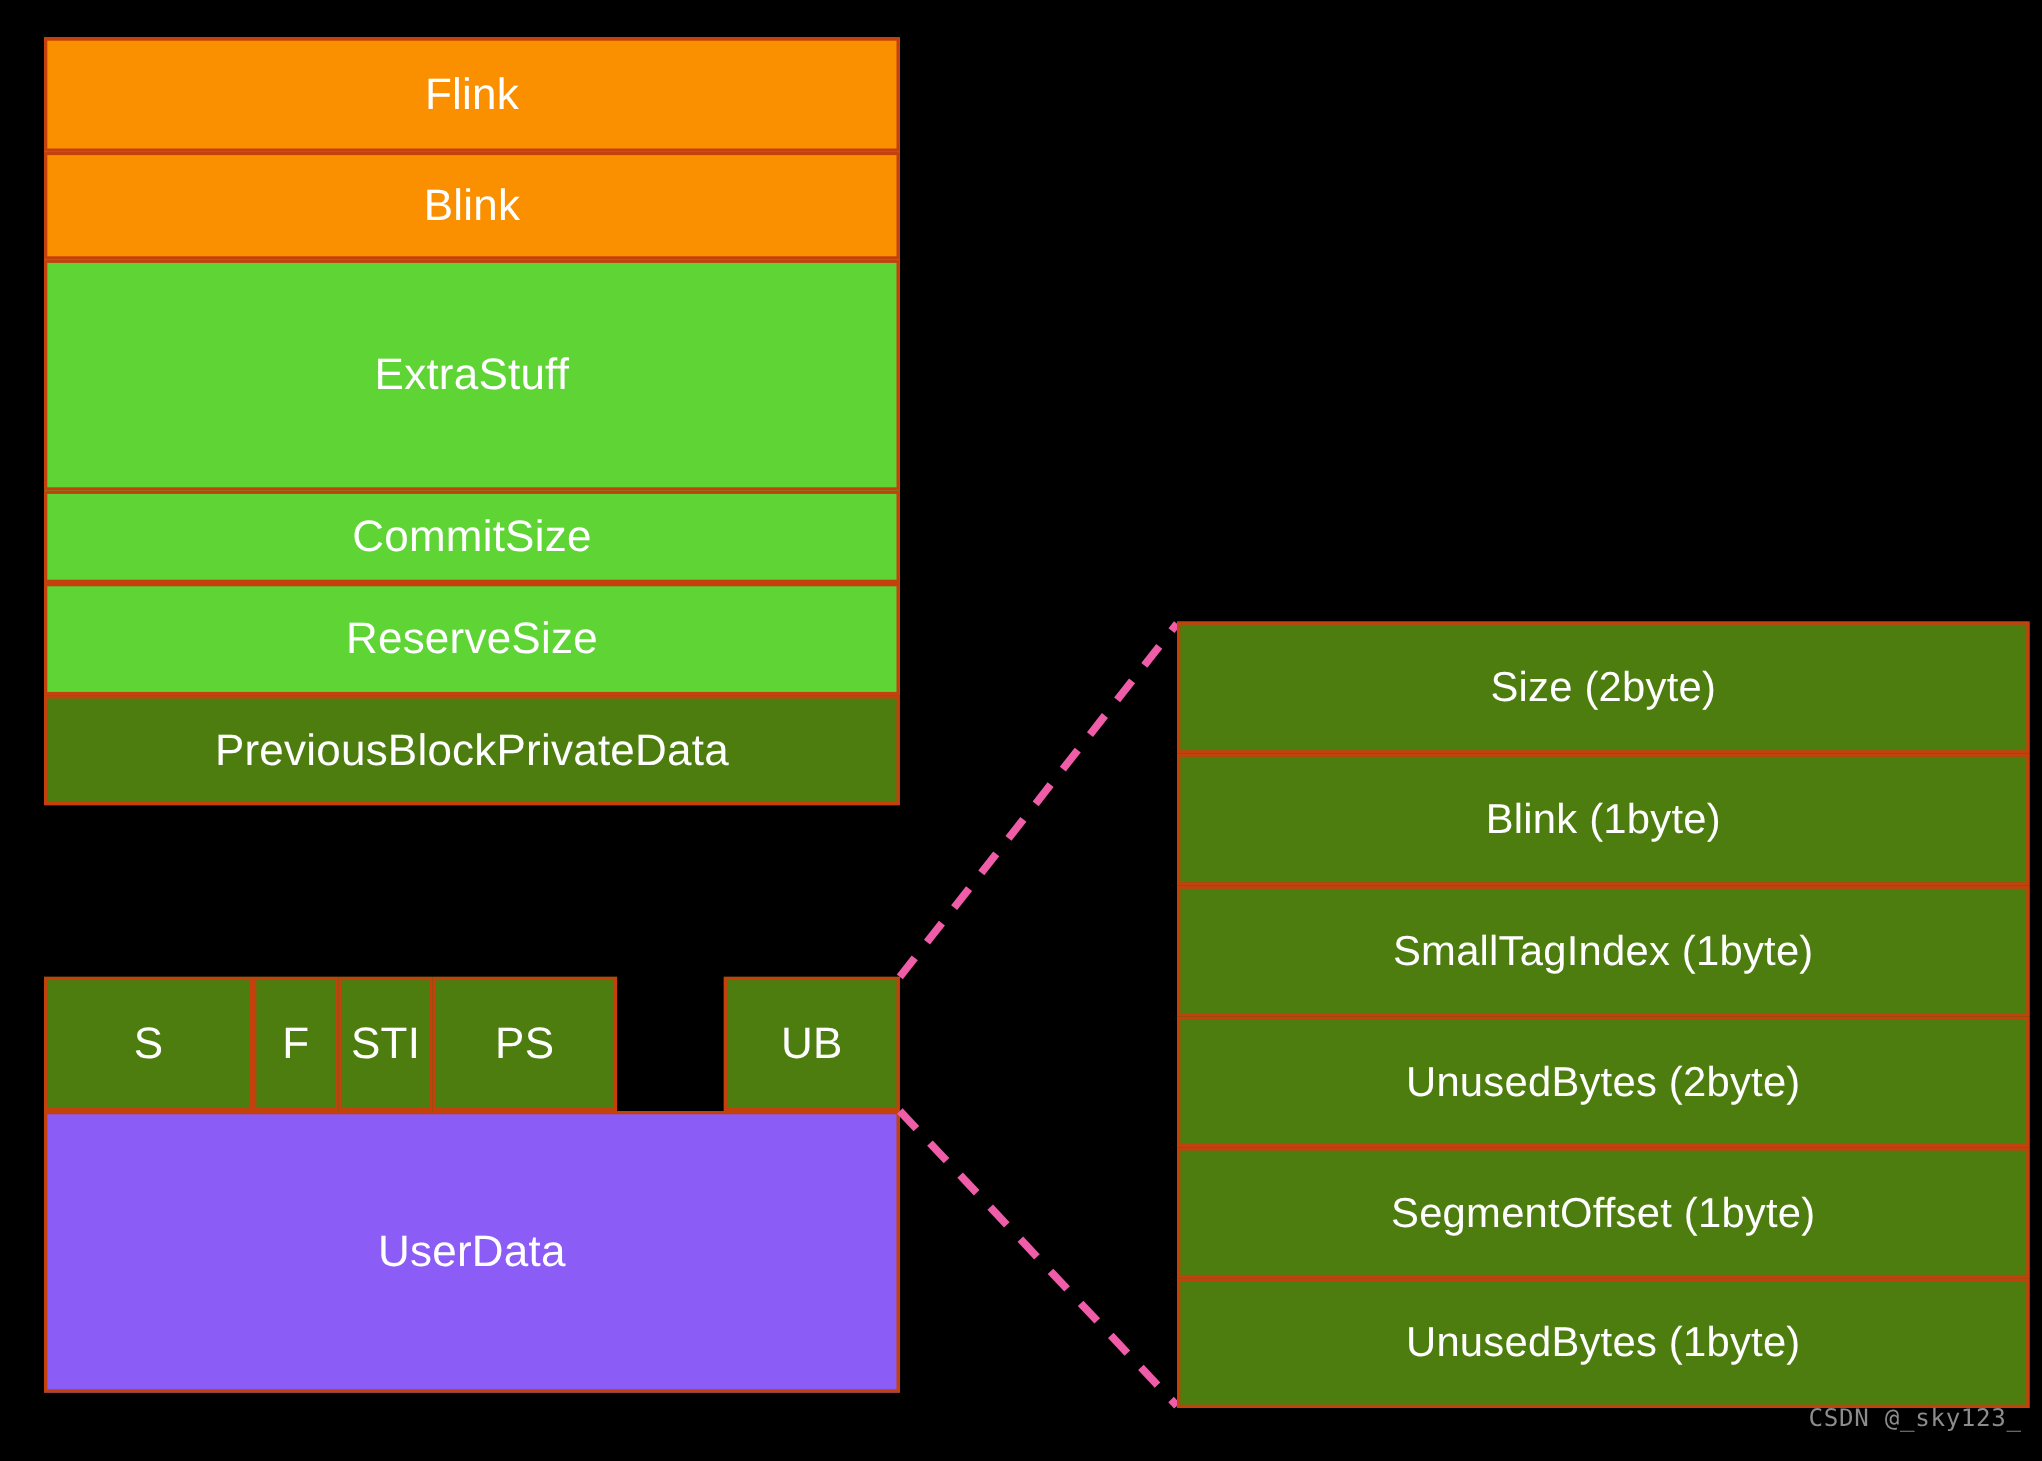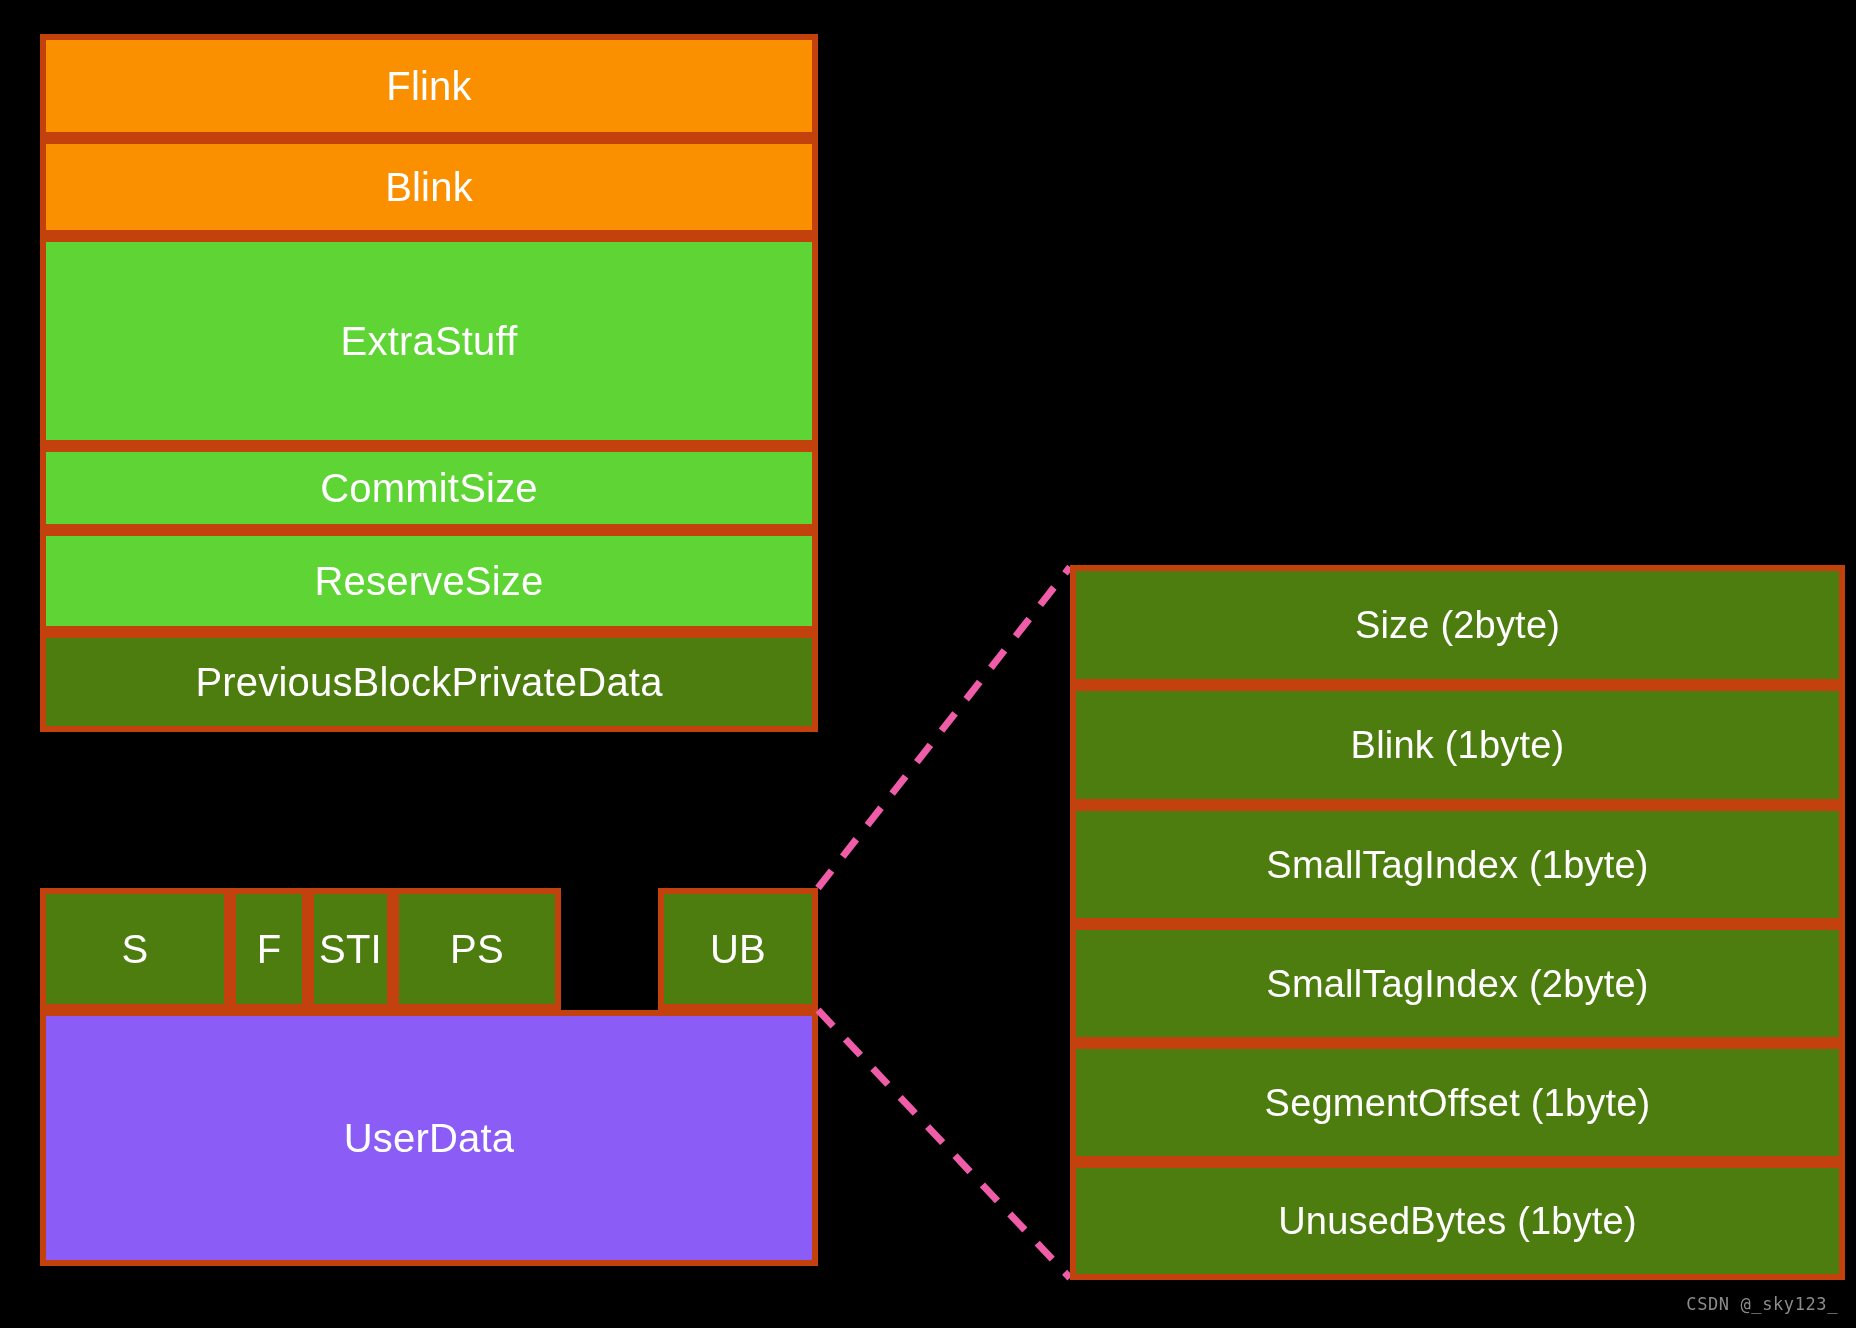--- a/index.html
+++ b/index.html
@@ -8,21 +8,21 @@
     width:1856px;height:1328px;position:relative;overflow:hidden;
     font-family:"Liberation Sans","DejaVu Sans",sans-serif;
     background:#000000;
   }
   .canvas{position:absolute;inset:0;}
 
   
   .cell{
     position:absolute;
     box-sizing:border-box;
-    border:6px solid #c2410c;
+    border:3px solid #c2410c;
     display:flex;align-items:center;justify-content:center;
     color:#ffffff;
     font-weight:400;
     letter-spacing:.2px;
     white-space:nowrap;
     line-height:1;
   }
   .orange{background:#fa9000;}
   .green {background:#5ed435;}
   .pink  {background:#4d7c0f;}
@@ -41,22 +41,22 @@
 
   
   #right-structure{position:absolute;left:1070px;top:565px;width:775px;height:715px;}
   #right-structure .cell{left:0;width:775px;}
 
   
   .connector{position:absolute;pointer-events:none;}
 
   
   #watermark{
-    position:absolute;right:18px;bottom:14px;
-    color:#8c8c8c;font-size:17px;letter-spacing:.6px;
+    position:absolute;right:18px;bottom:26px;
+    color:#8c8c8c;font-size:22px;letter-spacing:.6px;
     font-family:"DejaVu Sans Mono","Liberation Mono",monospace;
   }
 </style>
 </head>
 <body>
 
 <div class="canvas">
 
   <div id="left-structure">
 
@@ -121,21 +121,21 @@
 
     <div class="cell pink t-md" style="top:120px;height:120px;">
       <span>Blink (1byte)</span>
     </div>
 
     <div class="cell pink t-md" style="top:240px;height:119px;">
       <span>SmallTagIndex (1byte)</span>
     </div>
 
     <div class="cell pink t-md" style="top:359px;height:119px;">
-      <span>SmallTagIndex (2byte)</span>
+      <span>UnusedBytes (2byte)</span>
     </div>
 
     <div class="cell pink t-md" style="top:478px;height:119px;">
       <span>SegmentOffset (1byte)</span>
     </div>
 
     <div class="cell pink t-md" style="top:597px;height:118px;">
       <span>UnusedBytes (1byte)</span>
     </div>
 

